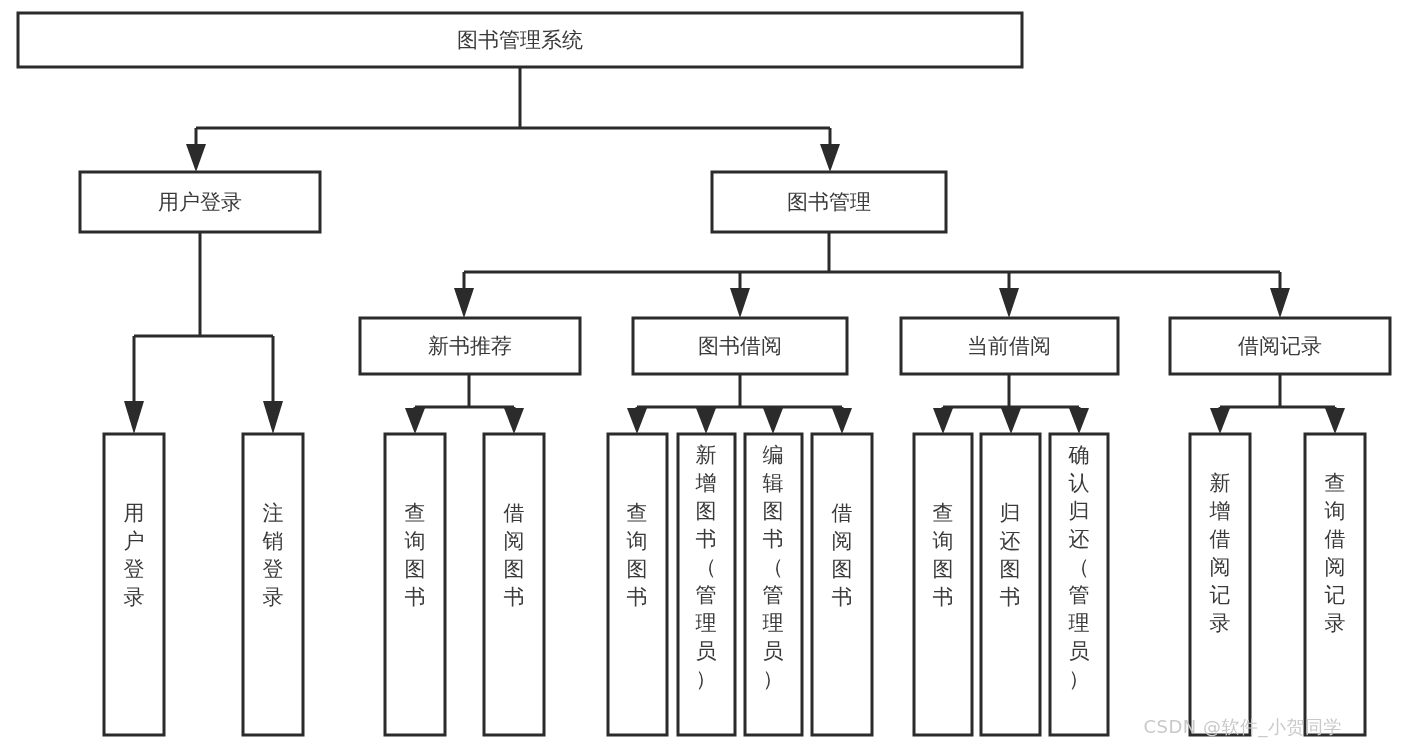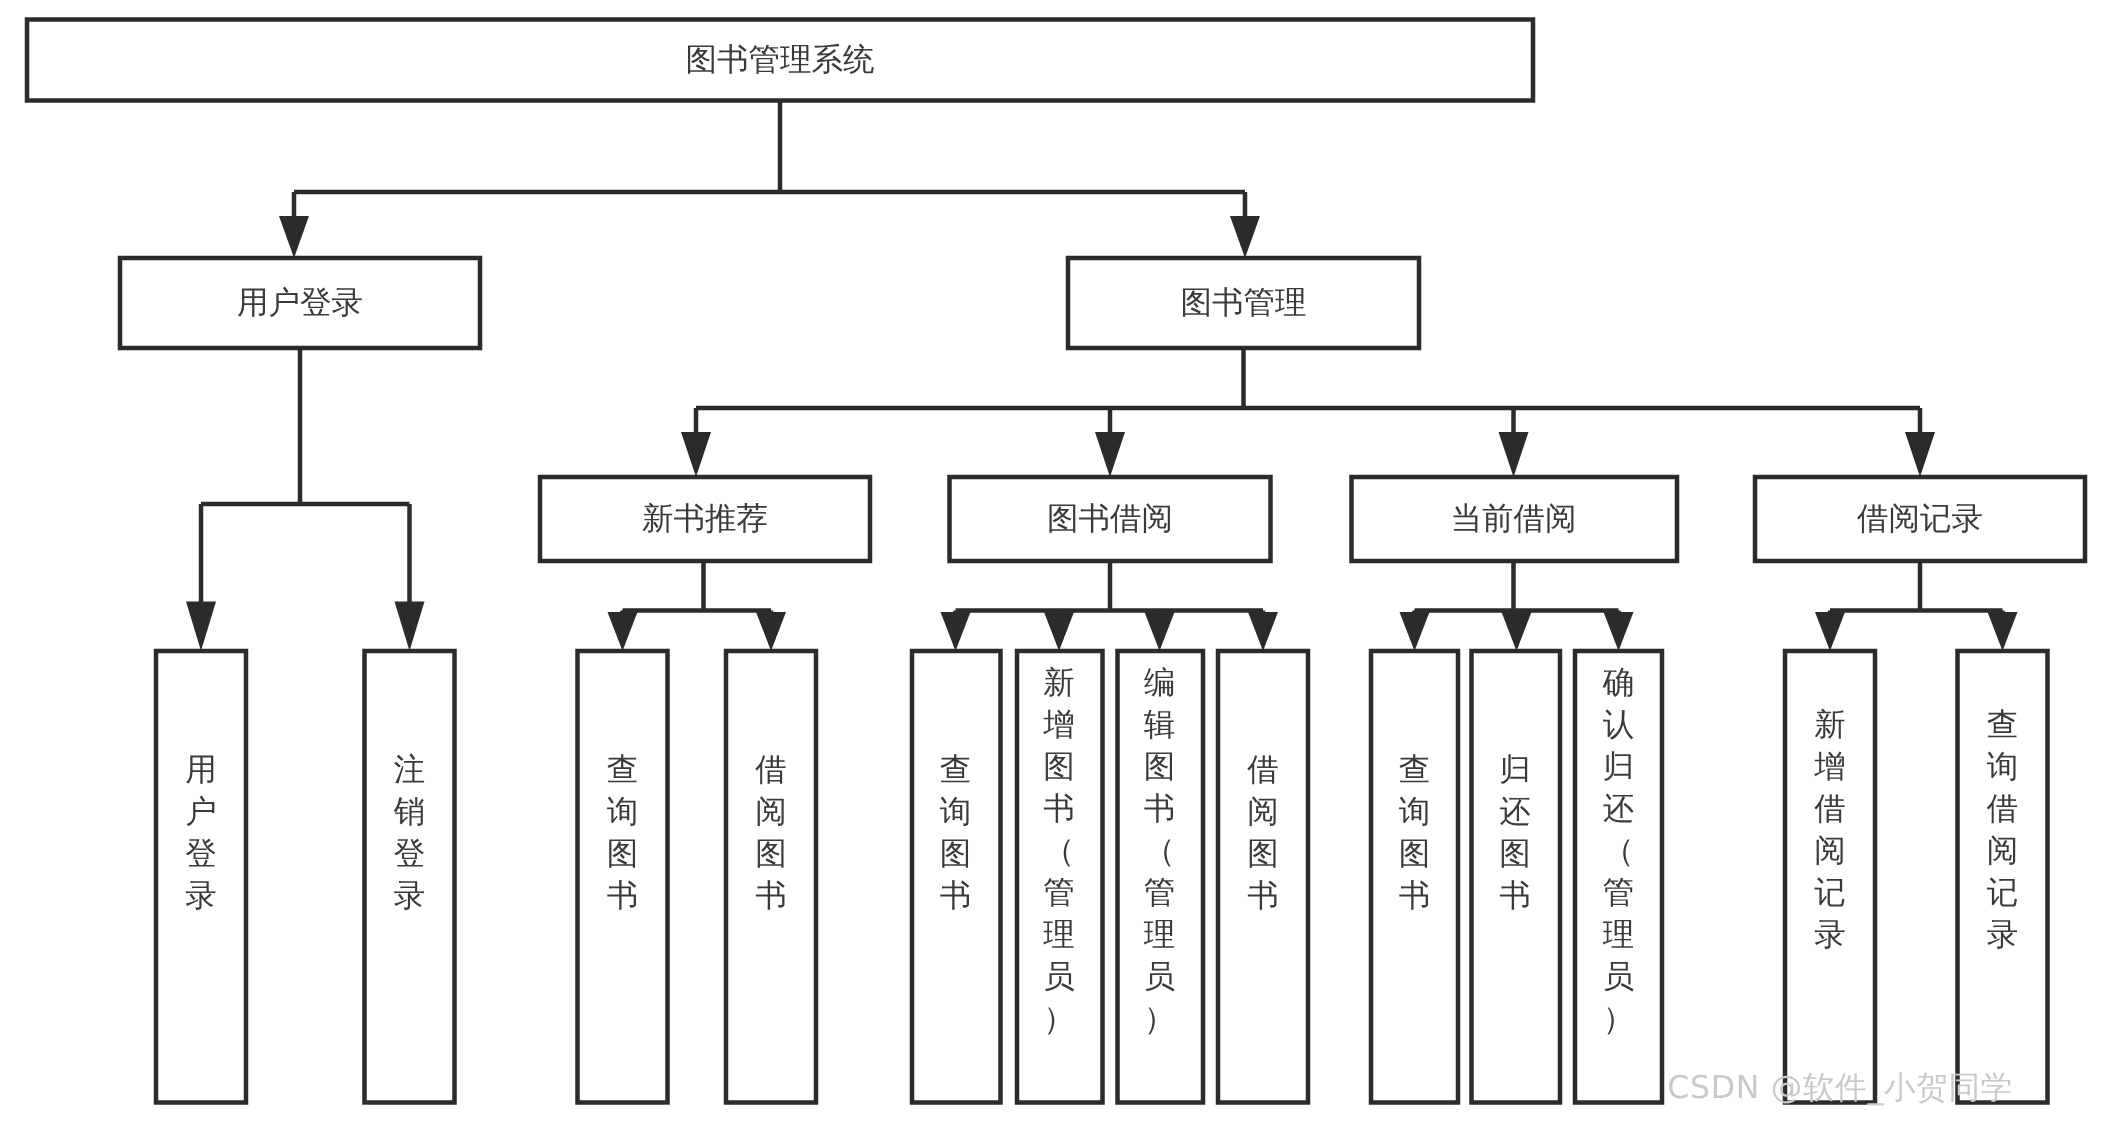--- a/index.html
+++ b/index.html
@@ -53,21 +53,21 @@
     font-family: "DejaVu Sans", "Liberation Sans", sans-serif;
     font-size: 21px;
     fill: #3a3a3a;
     text-anchor: middle;
   }
   .watermark {
     position: absolute;
     right: 6px;
     bottom: 8px;
     font-family: "DejaVu Sans", "Liberation Sans", sans-serif;
-    font-size: 21px;
+    font-size: 18px;
     color: #c9c9c9;
     white-space: nowrap;
     letter-spacing: 0.5px;
     user-select: none;
   }
 </style>
 </head>
 <body>
 
 <div id="diagram-root">

